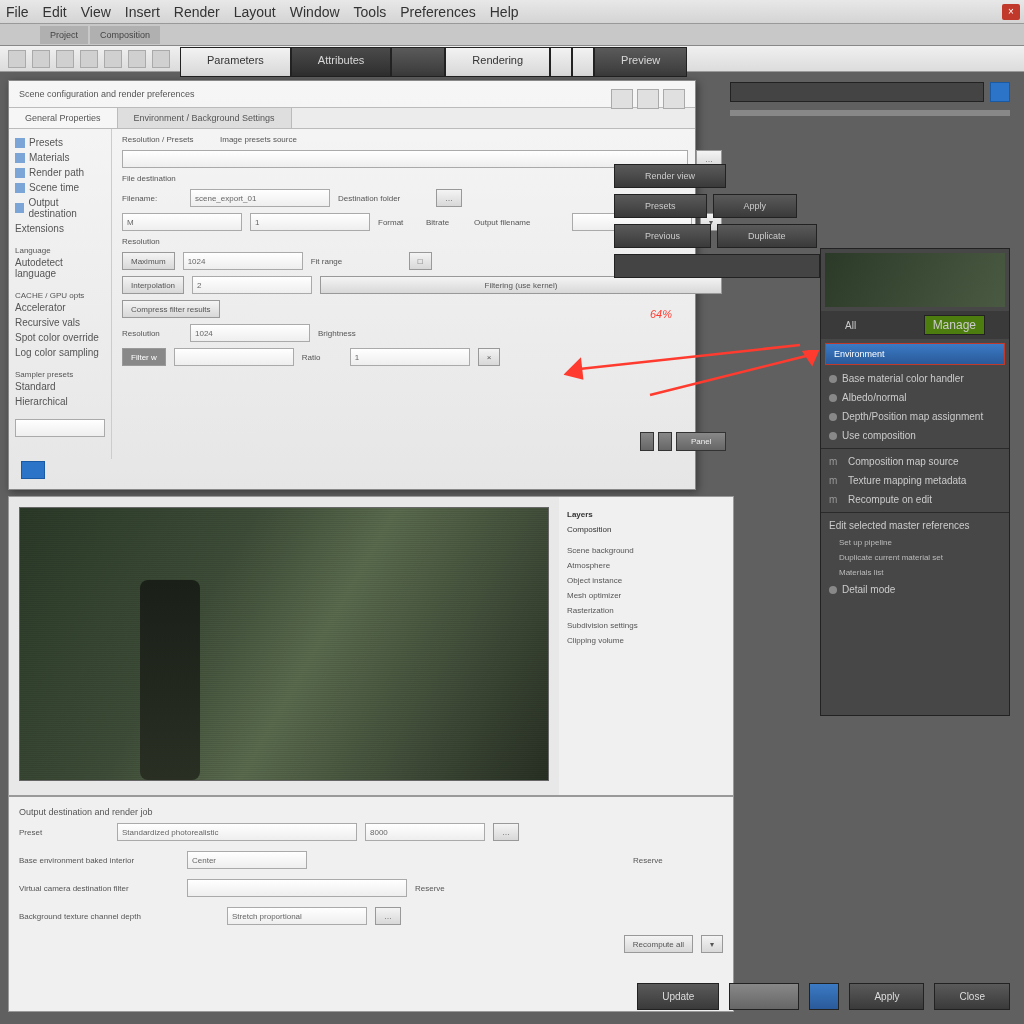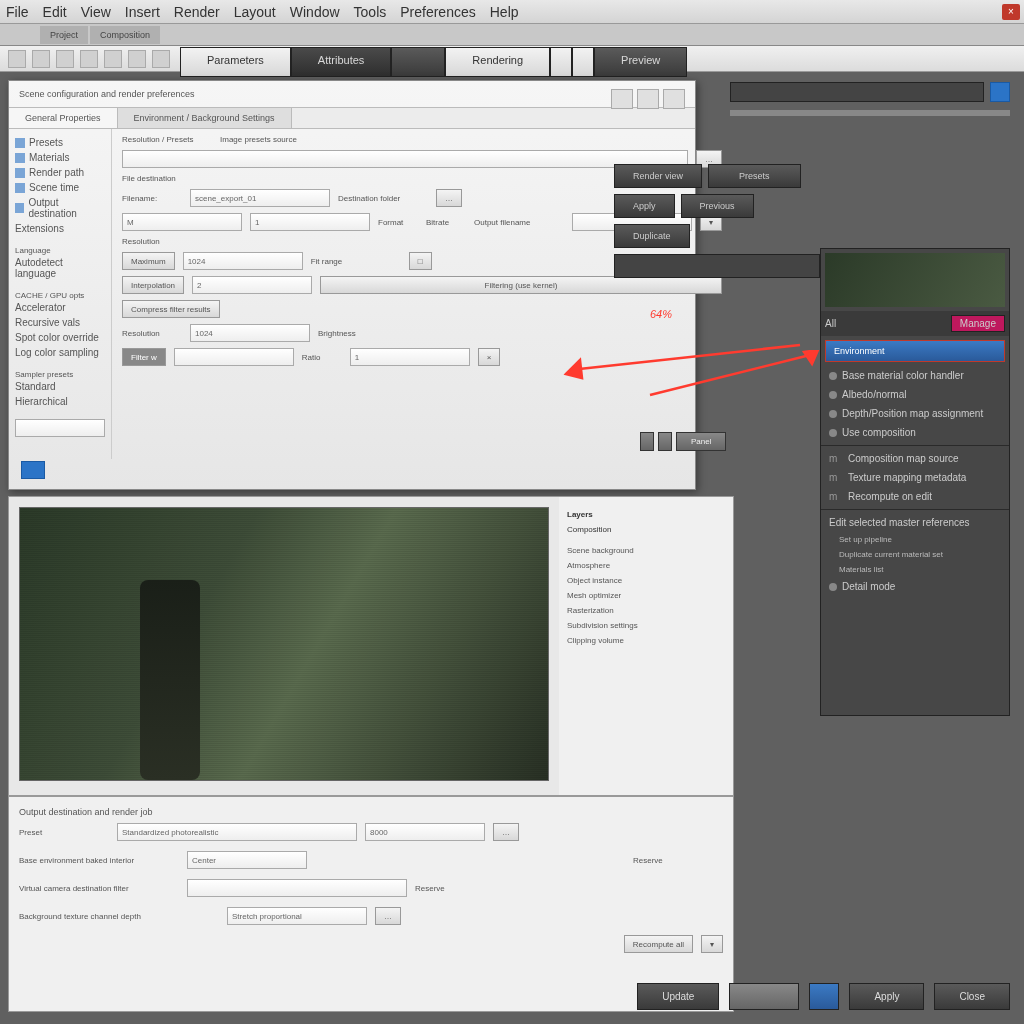--- a/index.html
+++ b/index.html
@@ -64,31 +64,31 @@
 
 
 .right-top { position: absolute; top: 82px; right: 14px; width: 280px; }
 .right-top .rt-row { display: flex; gap: 6px; margin-bottom: 6px; }
 .rt-input { height: 20px; flex: 1; background: #444; border: 1px solid #222; }
 .rt-blue { width: 20px; height: 20px; background: #2b74c7; border: 1px solid #1a5aa4; }
 .rt-slider { height: 6px; background: #888; margin: 8px 0; position: relative; }
 
 
 .right-mid { position: absolute; top: 164px; left: 614px; width: 206px; display: flex; flex-wrap: wrap; gap: 6px; }
-.rm-btn { padding: 6px 18px; background: linear-gradient(#5a5a5a,#3a3a3a); border: 1px solid #222; color: #ccc; font-size: 9px; }
+.rm-btn { padding: 6px 30px; background: linear-gradient(#5a5a5a,#3a3a3a); border: 1px solid #222; color: #ccc; font-size: 9px; }
 .rm-input { height: 24px; flex: 1 1 100%; background: #444; border: 1px solid #222; }
 
 
 .arrow { position: absolute; stroke: #ff3b2f; stroke-width: 2.5; fill: none; }
 
 
 .right-panel { position: absolute; top: 248px; right: 14px; width: 190px; height: 468px; background: #474747; border: 1px solid #222; }
 .rp-thumb { height: 54px; background: linear-gradient(120deg,#2b3a28,#4a5a42); margin: 4px; }
-.rp-hdr { padding: 4px 4px; background: #3a3a3a; color: #ccc; font-size: 9px; display: flex; justify-content: space-between; align-items: center; }
-.rp-hdr .rp-btn { padding: 2px 8px; background: #be185d; border: 1px solid #222; color: #ccc; font-size: 10px; }
+.rp-hdr { padding: 4px 24px; background: #3a3a3a; color: #ccc; font-size: 9px; display: flex; justify-content: space-between; align-items: center; }
+.rp-hdr .rp-btn { padding: 2px 8px; background: #4d7c0f; border: 1px solid #222; color: #ccc; font-size: 12px; }
 .rp-sel { margin: 4px; padding: 5px 8px; background: linear-gradient(#3b7ac4,#2a5a9a); color: #fff; font-size: 9px; border: 1px solid #c0392b; }
 .rp-item { padding: 4px 8px; color: #ccc; font-size: 8px; display: flex; align-items: center; gap: 5px; }
 .rp-item .dot { width: 8px; height: 8px; background: #888; border-radius: 50%; display: inline-block; }
 .rp-sep { height: 1px; background: #2a2a2a; margin: 3px 0; }
 .rp-sub { padding: 3px 8px 3px 18px; color: #bbb; font-size: 8px; }
 
 
 .footer-btns { position: absolute; bottom: 14px; right: 14px; display: flex; gap: 10px; padding-left: 44px; }
 .fbtn { padding: 7px 24px; background: linear-gradient(#5a5a5a,#3a3a3a); border: 1px solid #222; color: #ddd; font-size: 10px; }
 .fbtn.light { background: linear-gradient(#888,#666); }

